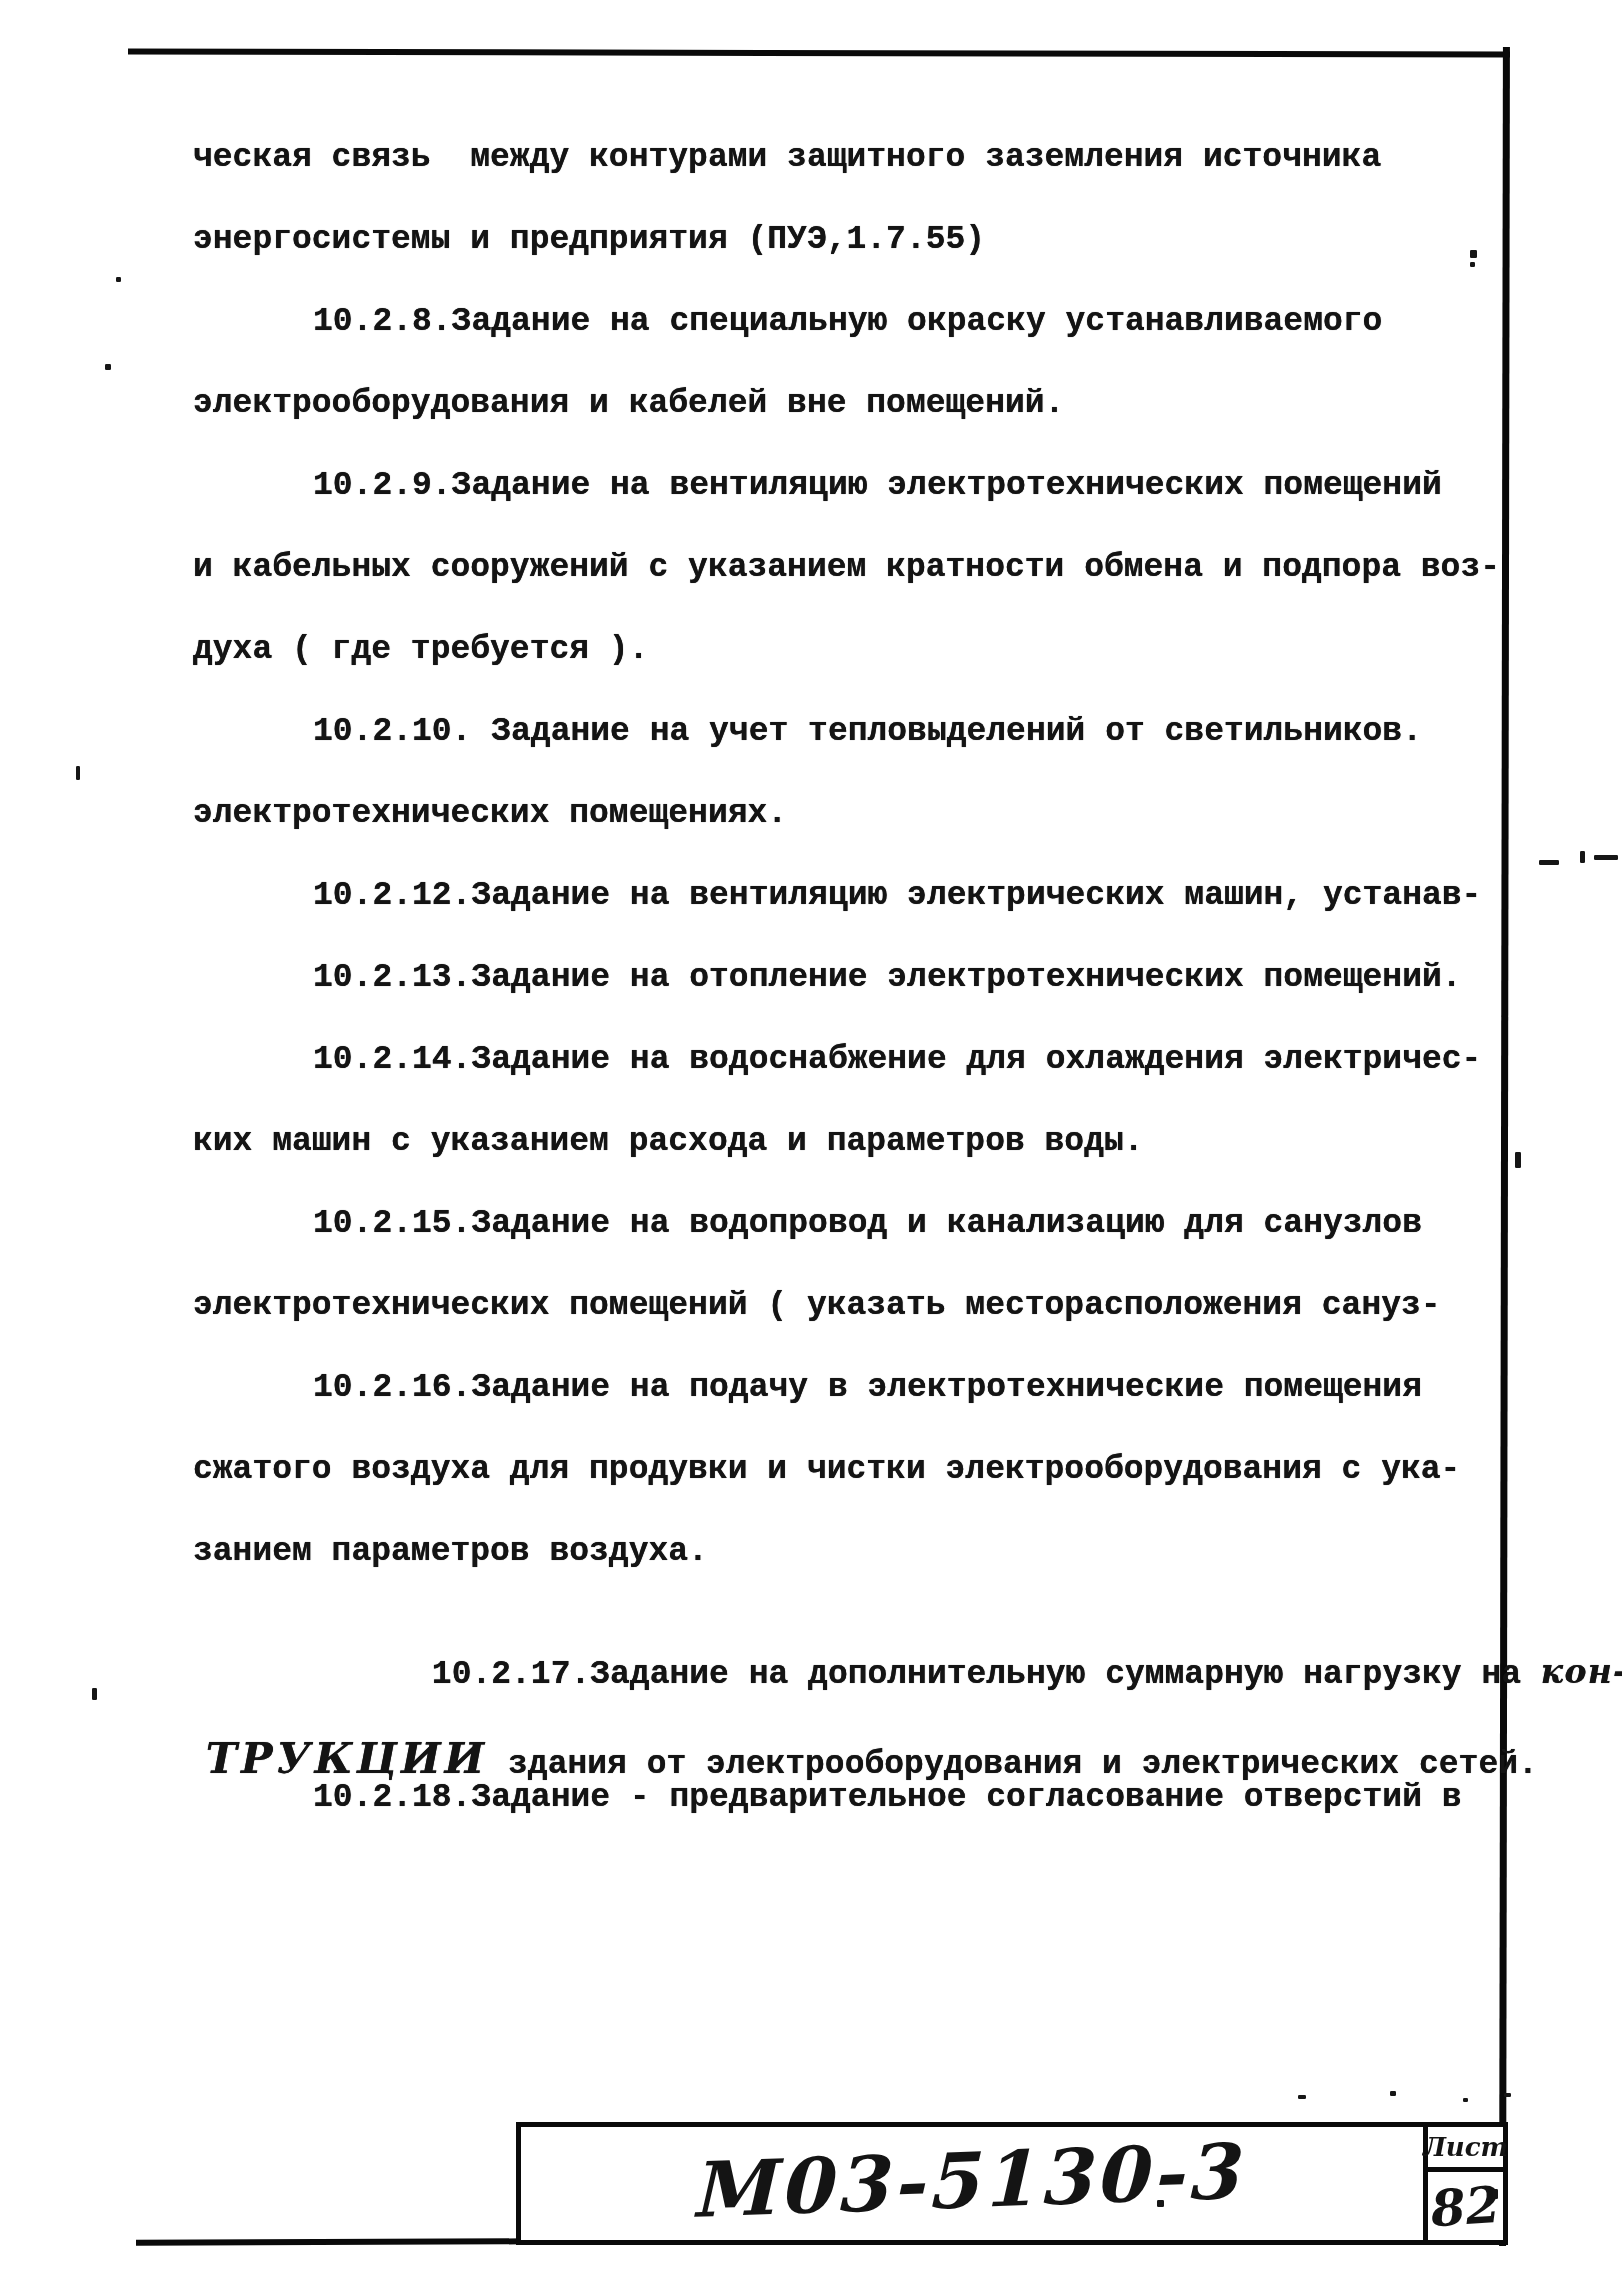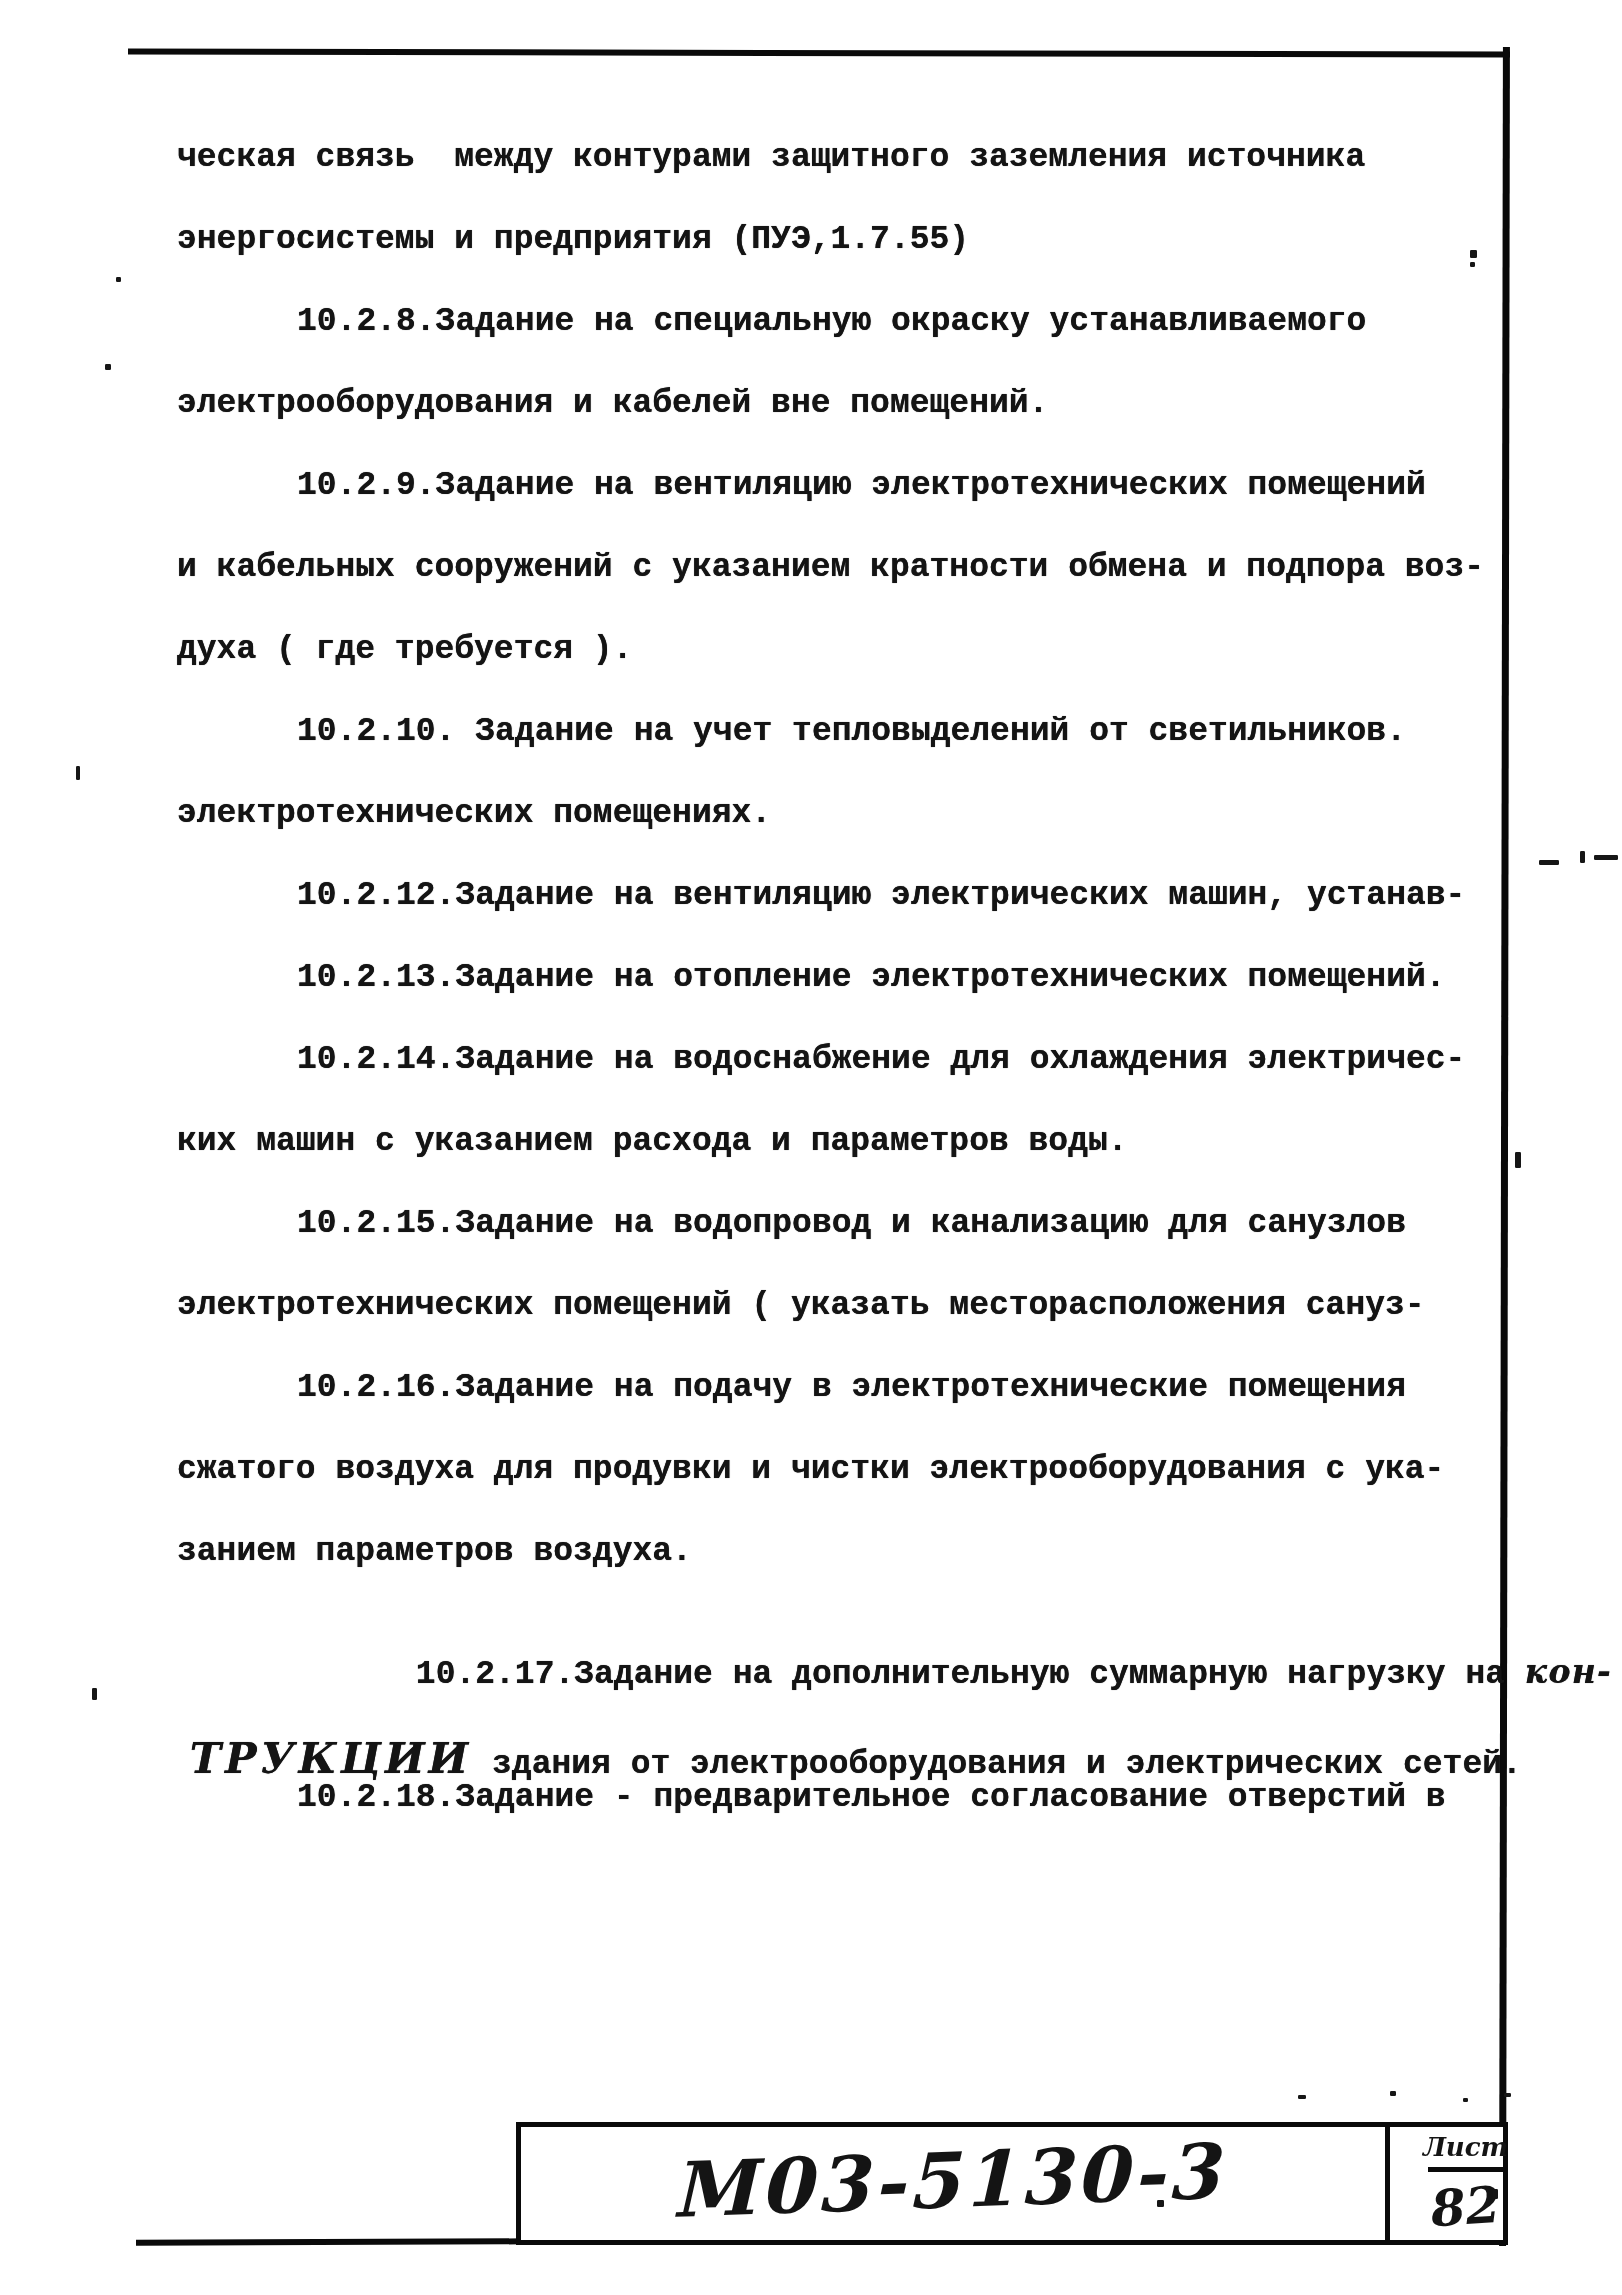--- a/index.html
+++ b/index.html
@@ -1,20 +1,20 @@
 <!DOCTYPE html>
 <html style="font-size:10.5px"><head>
 <meta charset="utf-8">
 <style>
   html,body { margin:0; padding:0; background:#e8e8e8; }
   .page {
     position:relative; width:1622px; height:2295px; background:#ffffff;
     font-family:"Liberation Mono", monospace; color:#141414; overflow:hidden;
   }
-  .content { position:absolute; left:177px; top:139px; width:1348px; }
+  .content { position:absolute; left:193px; top:139px; width:1348px; }
   .line {
     height:82px; font-size:33px; font-weight:700; white-space:pre;
     text-shadow:0 0 0.7px rgba(0,0,0,.9);
   }
   .indent { padding-left:120px; }
   .outdent { margin-left:-106px; }
   .hand {
     font-family:"DejaVu Serif", serif; font-style:italic; font-weight:700;
   }
   .hand-inline { font-size:33px; letter-spacing:1.3px; }
@@ -27,21 +27,21 @@
   .titleblock {
     position:absolute; left:516px; top:2122px; width:992px; height:123px;
     border:5.9px solid #0a0a0a; box-sizing:border-box; display:flex; background:#fff;
   }
   .tb-main { flex:1; display:flex; align-items:center; justify-content:center; }
   .tb-code {
     font-family:"DejaVu Serif", serif; font-style:italic; font-weight:700;
     font-size:76px; letter-spacing:3.3px; transform:rotate(-2deg) skewX(-4deg);
     padding-bottom:6.5px; white-space:nowrap;
   }
-  .tb-side { width:75px; border-left:5.9px solid #0a0a0a; display:flex; flex-direction:column;padding-left:38px; }
+  .tb-side { width:75px; border-left:5.9px solid #0a0a0a; display:flex; flex-direction:column; }
   .tb-sheet-label {
     height:40px; border-bottom:5.9px solid #0a0a0a; display:flex; align-items:center; justify-content:center;
     font-family:"DejaVu Serif", serif; font-style:italic; font-weight:700; font-size:26px;
   }
   .tb-sheet-num {
     flex:1; display:flex; align-items:center; justify-content:center;
     font-family:"DejaVu Serif", serif; font-style:italic; font-weight:700; font-size:50px;
     transform:rotate(-4deg);
   }
   .speck { position:absolute; background:#161616; border-radius:1.3px; }

